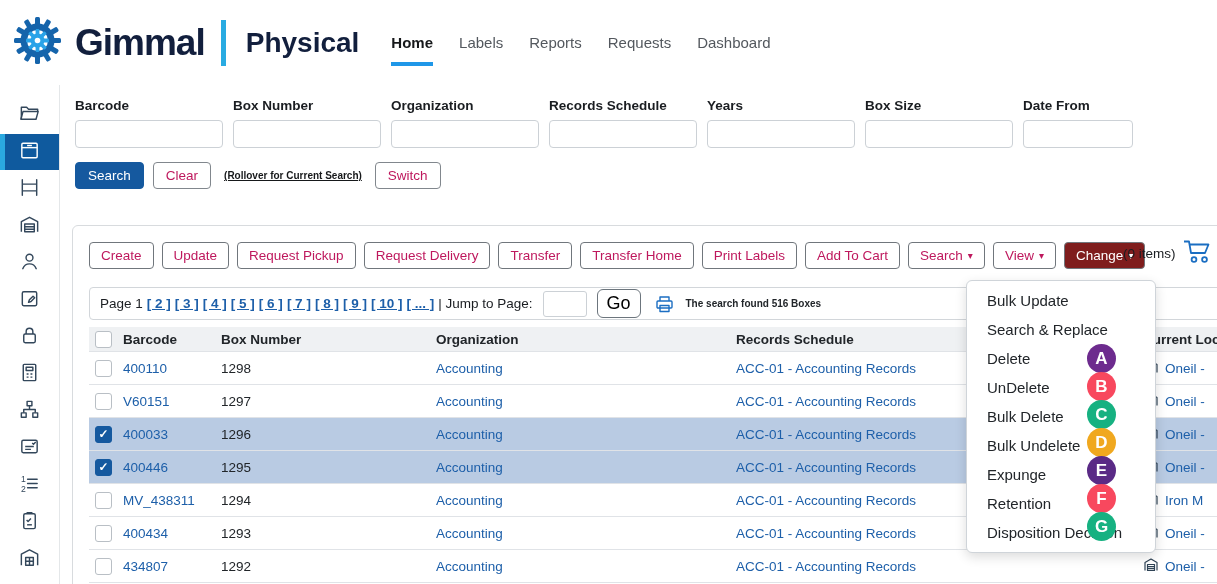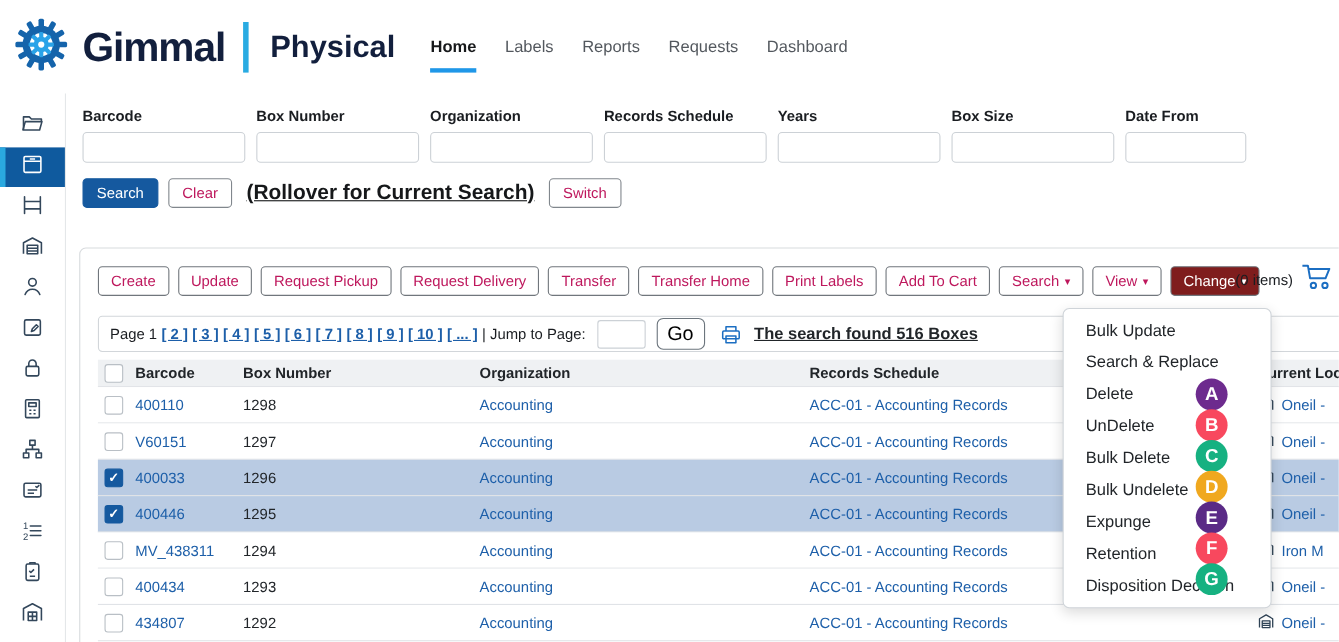--- a/index.html
+++ b/index.html
@@ -32,40 +32,40 @@
   .form-area { padding:13px 0 0 15px; }
   .fields { display:flex; }
   .field { width:148px; margin-right:10px; flex:0 0 auto; }
   .field label { display:block; font-size:13.5px; font-weight:bold; color:#1a1d21; margin-bottom:7px; }
   .field input { width:100%; height:28px; border:1px solid #ccd1d6; border-radius:4px; padding:0 6px; font-size:13px; }
   .field:last-child { width:110px; }
   .form-buttons { margin-top:14px; display:flex; align-items:center; gap:9px; }
   .btn { font-size:13.5px; border-radius:4px; border:1px solid #81878d; background:#fff; color:#be185d;
     padding:5px 12px; cursor:pointer; font-family:inherit; }
   .btn-primary { background:#15599f; border-color:#15599f; color:#fff; }
-  .rollover-link { font-size:19px; font-weight:bold; color:#16181a; text-decoration:underline; margin:0 4px; cursor:pointer; }
+  .rollover-link { font-size:10px; font-weight:bold; color:#16181a; text-decoration:underline; margin:0 4px; cursor:pointer; }
 
   
   .card { position:absolute; left:12px; top:140px; width:1400px; height:620px; background:#fff;
     border:1px solid #d8dbde; border-radius:6px; }
   .toolbar { display:flex; gap:8px; padding:16px 0 0 16px; }
   .toolbar .btn { padding:5px 11px; border-color:#70767c; white-space:nowrap; }
   .btn-change { background:#7f1d1d; border-color:#6c757d; color:#fff; }
   .caret { font-size:10px; margin-left:5px; position:relative; top:-1px; }
   .cart-box { position:absolute; left:1050px; top:12px; display:flex; align-items:center; gap:6px; }
   .cart-label { font-size:13.5px; color:#1a1d21; }
 
   .pagebar { margin:18px 16px 0 16px; height:33px; border:1px solid #d2d6da; border-radius:4px;
     display:flex; align-items:center; padding:0 10px; font-size:13.5px; gap:4px; white-space:nowrap; }
   .pagebar .plink { color:#1d5fa9; font-weight:bold; text-decoration:underline; cursor:pointer; }
   .pagebar .ptext { color:#1a1d21;text-align:center; }
   .jump-input { width:44px; height:26px; border:1px solid #ccd1d6; border-radius:3px; margin:0 6px; }
   .go-btn { border:1px solid #6c757d; border-radius:6px; background:#fff; font-size:18px; padding:3px 9px; cursor:pointer; font-family:inherit; }
   .printer { margin:0 8px 0 10px; cursor:pointer; display:flex; }
-  .found-text { font-weight:bold; font-size:15px;text-decoration:underline; }
+  .found-text { font-weight:bold; font-size:10px; }
 
   
   .grid { margin:7px 16px 0 16px; font-size:13.5px; }
   .g-row { display:flex; align-items:center; height:33px; border-bottom:1px solid #e0e3e7; background:#fff; }
   .g-row.head { height:25px; background:#eff1f3; font-weight:bold; border-bottom:1px solid #e0e3e7; }
   .g-row.selected { background:#b9cbe3; }
   .c-cb { width:30px; flex:0 0 auto; display:flex; align-items:center; padding-left:6px; }
   .c-barcode { width:102px; flex:0 0 auto; padding-left:4px; }
   .c-boxnum { width:215px; flex:0 0 auto; }
   .c-org { width:300px; flex:0 0 auto; }

